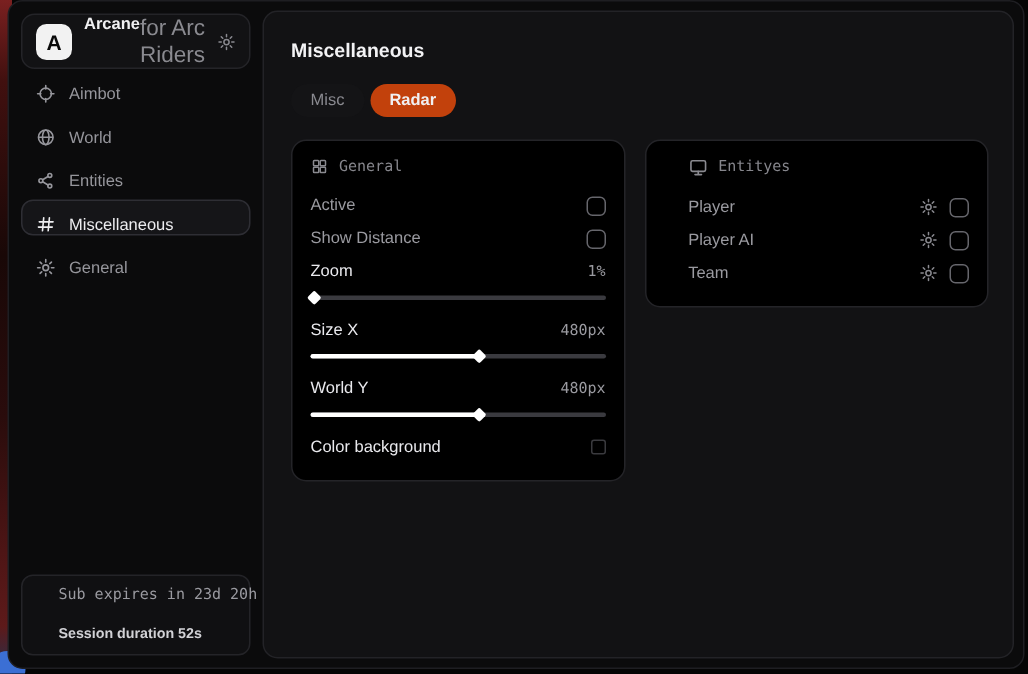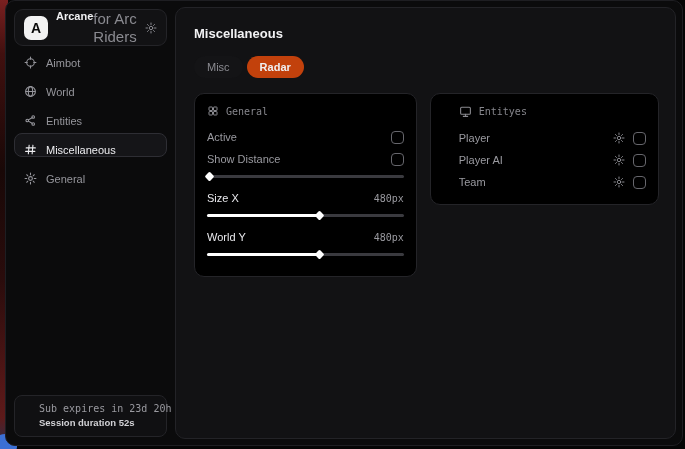--- a/index.html
+++ b/index.html
@@ -31,21 +31,21 @@
   .category { margin:15px 7px 7px; font-size:9px; color:#6b6b70; letter-spacing:.3px; }
   .nav-item { display:flex; align-items:flex-end; gap:9px; height:24px; margin:0 0 5px;
     padding:0 9px; border-radius:8px; border:1px solid transparent;
     font-size:11px; color:#96969c; cursor:pointer; }
   .nav-item.active { background:#151518; border-color:#2e2e34; color:#ededf0; }
   .nav-item .icon { color:inherit; }
   .sb-spacer { flex:1; }
 
   .sub-card { border:1px solid #242428; background:#101012; border-radius:8px; padding:7px 24px 8px; }
   .sub-line1 { font-family:"DejaVu Sans Mono", monospace; font-size:10px; color:#9a9aa0; white-space:nowrap; }
-  .sub-line2 { margin-top:3px; font-size:9.5px; font-weight:bold; color:#d2d2d6; }
+  .sub-line2 { margin-top:15px; font-size:9.5px; font-weight:bold; color:#d2d2d6; }
 
   
   .main { flex:1; margin:6px 6px 6px 0; background:#121214; border:1px solid #232327;
     border-radius:10px; padding:14px 16px; overflow:hidden; }
   .page-title { font-size:13px; font-weight:bold; color:#f2f2f4; margin:4px 0 14px 2px; }
   .tabs { display:flex; gap:4px; margin-left:2px;margin-top:15px; }
   .tab { padding:5px 13px; border-radius:14px; font-size:11px; color:#8a8a90;
     background:#141416; cursor:pointer; }
   .tab.active { background:#c2410c; color:#f0f0f2; font-weight:bold; }
 
@@ -185,20 +185,24 @@
           <div class="row">
             <span class="row-label">Active</span>
             <span class="checkbox"></span>
           </div>
 
           <div class="row">
             <span class="row-label">Show Distance</span>
             <span class="checkbox"></span>
           </div>
 
+          <div class="row">
+            <span class="row-label bright">Zoom</span>
+            <span class="row-value">1%</span>
+          </div>
           <div class="slider">
             <div class="slider-fill" style="width: 1%;">
               <div class="slider-thumb"></div>
             </div>
           </div>
 
           <div class="row">
             <span class="row-label bright">Size X</span>
             <span class="row-value">480px</span>
           </div>
@@ -212,20 +216,24 @@
             <span class="row-label bright">World Y</span>
             <span class="row-value">480px</span>
           </div>
           <div class="slider">
             <div class="slider-fill" style="width: 57%;">
               <div class="slider-thumb"></div>
             </div>
           </div>
 
 
+          <div class="row">
+            <span class="row-label bright">Color background</span>
+            <span class="swatch" style="background-color: rgb(0, 0, 0);"></span>
+          </div>
         </div>
 
         <div class="card entities">
           <div class="card-head">
             <span class="icon">
               <svg width="13" height="13" viewBox="0 0 24 24" fill="none" stroke="currentColor" stroke-width="2" stroke-linecap="round">
                 <rect x="3" y="4" width="18" height="13" rx="2"></rect>
                   <path d="M8 21h8M12 17v4"></path>
               </svg>
             </span>

